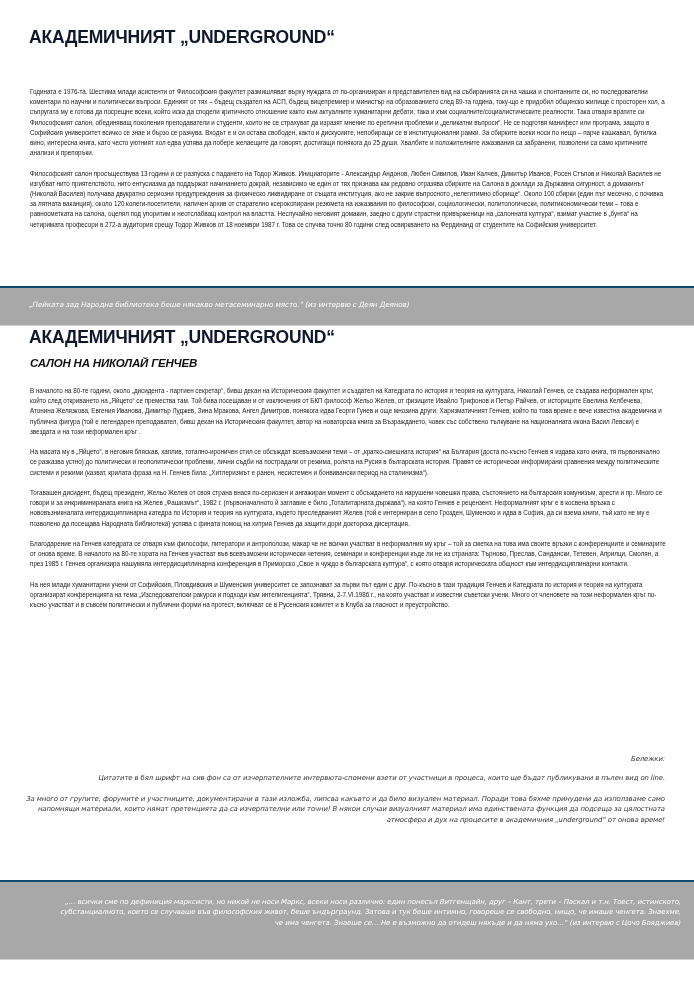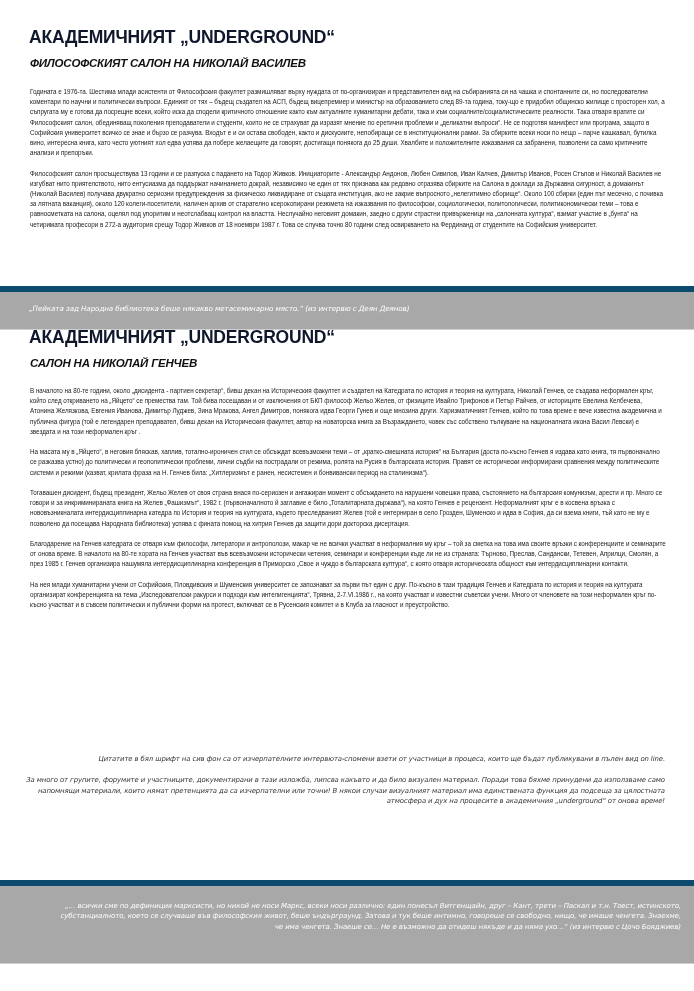--- a/index.html
+++ b/index.html
@@ -23,21 +23,21 @@
   .body-text {
     position: absolute; left: 30px; width: 636px;
     font-family: "Liberation Sans", sans-serif; font-size: 6.3px; line-height: 10.2px;
     color: #222; letter-spacing: -0.02px;
   }
   .body-text p { margin: 0 0 10.2px 0; text-align: left; }
   .banner {
     position: absolute; left: 0; width: 694px; background: #a8a8a8;
     color: #ffffff; font-style: italic;
     font-family: "DejaVu Sans", sans-serif;
-    border-top: 6px solid #0c4a6e; border-bottom: 1px solid #cfcfcf;
+    border-top: 2px solid #0c4a6e; border-bottom: 1px solid #cfcfcf;
   }
   .banner1 { top: 286px; height: 37px; }
   .banner1 .quote {
     position: absolute; left: 29px; top: 12px; font-size: 7.2px; white-space: nowrap; letter-spacing: -0.1px;
   }
   .banner2 { top: 880px; height: 77px; padding-left: 16px; }
   .banner2 .quote {
     position: absolute; right: 29px; top: 15px; width: 630px; text-align: right;
     font-size: 7px; line-height: 10.4px; letter-spacing: -0.1px;
   }
@@ -47,21 +47,20 @@
     color: #333; line-height: 10.6px; letter-spacing: -0.1px;
   }
   .notes p { margin: 0 0 10.6px 0; }
   .notes .notes-label { margin-bottom: 8px; }
 </style>
 </head>
 <body>
 
 <div class="section" style="top:0;height:286px;">
   <h1 class="title" style="top:27px;">АКАДЕМИЧНИЯТ „UNDERGROUND“</h1>
-  <h2 class="subtitle" style="top:57px;">ФИЛОСОФСКИЯТ САЛОН НА НИКОЛАЙ ВАСИЛЕВ</h2>
   <div class="body-text" style="top:87px;">
     <p>Годината е 1976-та. Шестима млади асистенти от Философския факултет размишляват върху нуждата от по-организиран и представителен вид на събиранията си на чашка и спонтанните си, но последователни коментари по научни и политически въпроси. Единият от тях – бъдещ създател на АСП, бъдещ вицепремиер и министър на образованието след 89-та година, току-що е придобил общинско жилище с просторен хол, а съпругата му е готова да посрещне всеки, който иска да сподели критичното отношение както към актуалните хуманитарни дебати, така и към социалните/социалистическите реалности. Така отваря вратите си Философският салон, обединяващ поколения преподаватели и студенти, които не се страхуват да изразят мнение по еретични проблеми и „деликатни въпроси“. Не се подготвя манифест или програма, защото в Софийския университет всичко се знае и бързо се разчува. Входът е и си остава свободен, както и дискусиите, непобиращи се в институционални рамки. За сбирките всеки носи по нещо – парче кашкавал, бутилка вино, интересна книга, като често уютният хол едва успява да побере желаещите да говорят, достигащи понякога до 25 души. Хвалбите и положителните изказвания са забранени, позволени са само критичните анализи и препоръки.</p>
     <p>Философският салон просъществува 13 години и се разпуска с падането на Тодор Живков. Инициаторите - Александър Андонов, Любен Сивилов, Иван Калчев, Димитър Иванов, Росен Стъпов и Николай Василев не изгубват нито приятелството, нито ентусиазма да поддържат начинанието докрай, независимо че един от тях признава как редовно отразява сбирките на Салона в доклади за Държавна сигурност, а домакинът (Николай Василев) получава двукратно сериозни предупреждения за физическо ликвидиране от същата институция, ако не закрие въпросното „нелегитимно сборище“. Около 100 сбирки (един път месечно, с почивка за лятната ваканция), около 120 колеги-посетители, наличен архив от старателно ксерокопирани резюмета на изказвания по философски, социологически, политологически, политикономически теми – това е равносметката на салона, оцелял под упоритим и неотслабващ контрол на властта. Неслучайно неговият домакин, заедно с други страстни привърженици на „салонната култура“, взимат участие в „бунта“ на четиримата професори в 272-а аудитория срещу Тодор Живков от 18 ноември 1987 г. Това се случва точно 80 години след освиркването на Фердинанд от студентите на Софийския университет.</p>
   </div>
 </div>
 
 <div class="banner banner1">
   <div class="quote">„Пейката зад Народна библиотека беше някакво метасеминарно място.“ (из интервю с Деян Деянов)</div>
 </div>
 
@@ -71,19 +70,20 @@
   <div class="body-text" style="top:62px;">
     <p>В началото на 80-те години, около „дисидента - партиен секретар“, бивш декан на Историческия факултет и създател на Катедрата по история и теория на културата, Николай Генчев, се създава неформален кръг, който след откриването на „Яйцето“ се премества там. Той бива посещаван и от изключения от БКП философ Жельо Желев, от физиците Ивайло Трифонов и Петър Райчев, от историците Евелина Келбечева, Атонина Желязкова, Евгения Иванова, Димитър Луджев, Зина Мракова, Ангел Димитров, понякога идва Георги Гунев и още мнозина други. Харизматичният Генчев, който по това време е вече известна академична и публична фигура (той е легендарен преподавател, бивш декан на Историческия факултет, автор на новаторска книга за Възраждането, човек със собствено тълкуване на националната икона Васил Левски) е звездата и на този неформален кръг .</p>
     <p>На масата му в „Яйцето“, в неговия бляскав, хаплив, тотално-ироничен стил се обсъждат всевъзможни теми – от „кратко-смешната история“ на България (доста по-късно Генчев я издава като книга, тя първоначално се разказва устно) до политически и геополитически проблеми, лични съдби на пострадали от режима, ролята на Русия в българската история. Правят се исторически информирани сравнения между политическите системи и режими (казват, крилата фраза на Н. Генчев била: „Хитлеризмът е ранен, несистемен и бонвивански период на сталинизма“).</p>
     <p>Тогавашен дисидент, бъдещ президент, Жельо Желев от своя страна внася по-сериозен и ангажиран момент с обсъждането на нарушени човешки права, състоянието на българския комунизъм, арести и пр. Много се говори и за инкриминираната книга на Желев „Фашизмът“, 1982 г. (първоначалното й заглавие е било „Тоталитарната държава“), на която Генчев е рецензент. Неформалният кръг е в косвена връзка с нововъзникналата интердисциплинарна катедра по История и теория на културата, където преследваният Желев (той е интерниран в село Грозден, Шуменско и идва в София, да си взема книги, тъй като не му е позволено да посещава Народната библиотека) успява с фината помощ на хитрия Генчев да защити дори докторска дисертация.</p>
     <p>Благодарение на Генчев катедрата се отваря към философи, литератори и антрополози, макар че не всички участват в неформалния му кръг – той за сметка на това има своите връзки с конференциите и семинарите от онова време. В началото на 80-те хората на Генчев участват във всевъзможни исторически четения, семинари и конференции къде ли не из страната: Търново, Преслав, Сандански, Тетевен, Априлци, Смолян, а през 1985 г. Генчев организира нашумяла интердисциплинарна конференция в Приморско „Свое и чуждо в българската култура“, с която отваря историческата общност към интердисциплинарни контакти.</p>
     <p>На нея млади хуманитарни учени от Софийския, Пловдивския и Шуменския университет се запознават за първи път един с друг. По-късно в тази традиция Генчев и Катедрата по история и теория на културата организират конференцията на тема „Изследователски ракурси и подходи към интелигенцията“, Трявна, 2-7.VI.1986 г., на която участват и известни съветски учени. Много от членовете на този неформален кръг по-късно участват и в съвсем политически и публични форми на протест, включват се в Русенския комитет и в Клуба за гласност и преустройство.</p>
   </div>
 </div>
 
 <div class="notes">
+  <p class="notes-label">Бележки:</p>
   <p>Цитатите в бял шрифт на сив фон са от изчерпателните интервюта-спомени взети от участници в процеса, които ще бъдат публикувани в пълен вид on line.</p>
   <p>За много от групите, форумите и участниците, документирани в тази изложба, липсва какъвто и да било визуален материал. Поради това бяхме принудени да използваме само напомнящи материали, които нямат претенцията да са изчерпателни или точни! В някои случаи визуалният материал има единствената функция да подсеща за цялостната атмосфера и дух на процесите в академичния „underground“ от онова време!</p>
 </div>
 
 <div class="banner banner2">
   <div class="quote">„… всички сме по дефиниция марксисти, но никой не носи Маркс, всеки носи различно: един понесъл Витгенщайн, друг – Кант, трети – Паскал и т.н. Тоест, истинското, субстанциалното, което се случваше във философския живот, беше ъндърграунд. Затова и тук беше интимно, говореше се свободно, нищо, че имаше ченгета. Знаехме, че има ченгета. Знаеше се… Не е възможно да отидеш някъде и да няма ухо…“ (из интервю с Цочо Бояджиев)</div>
 </div>
 
 </body></html>

